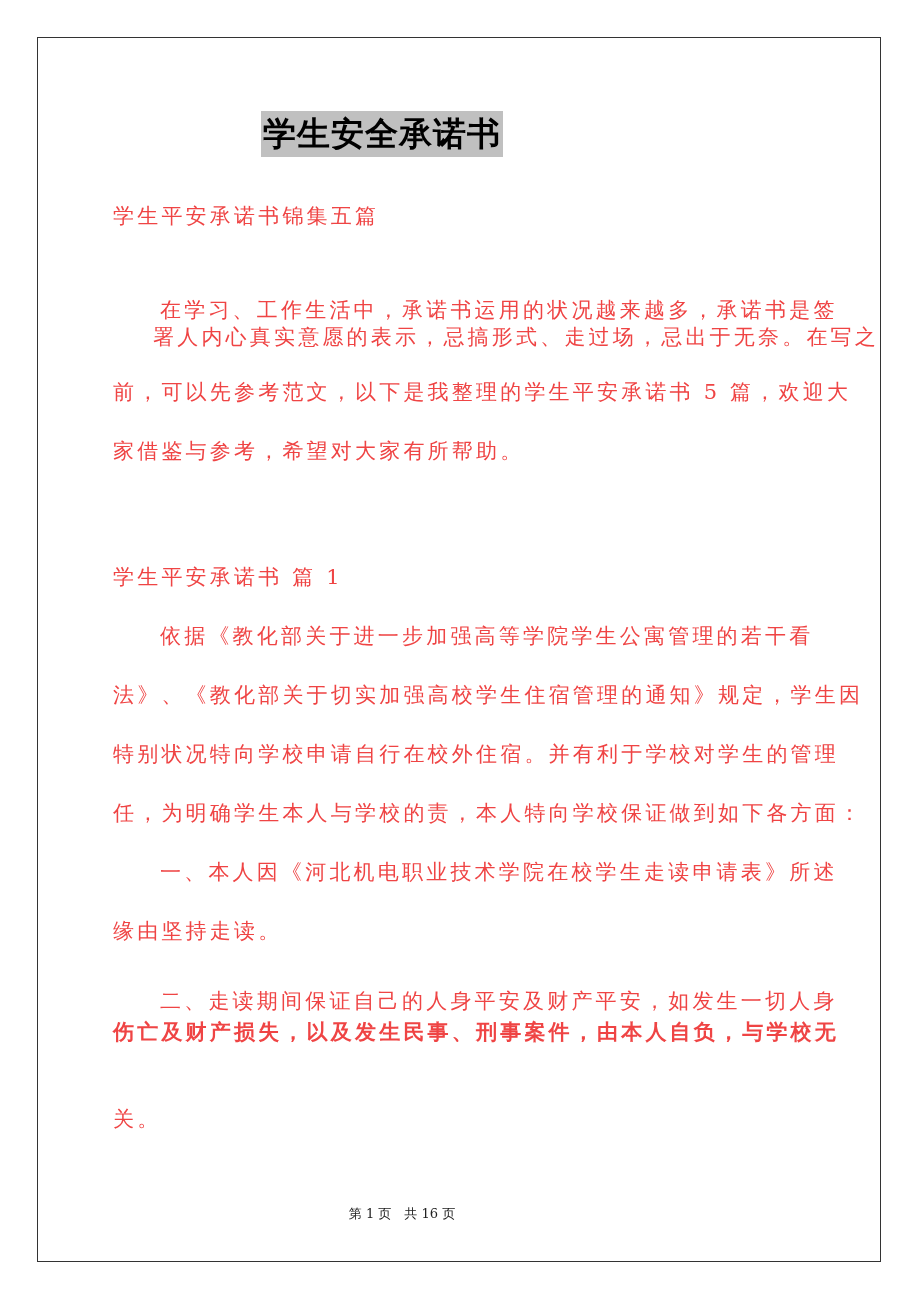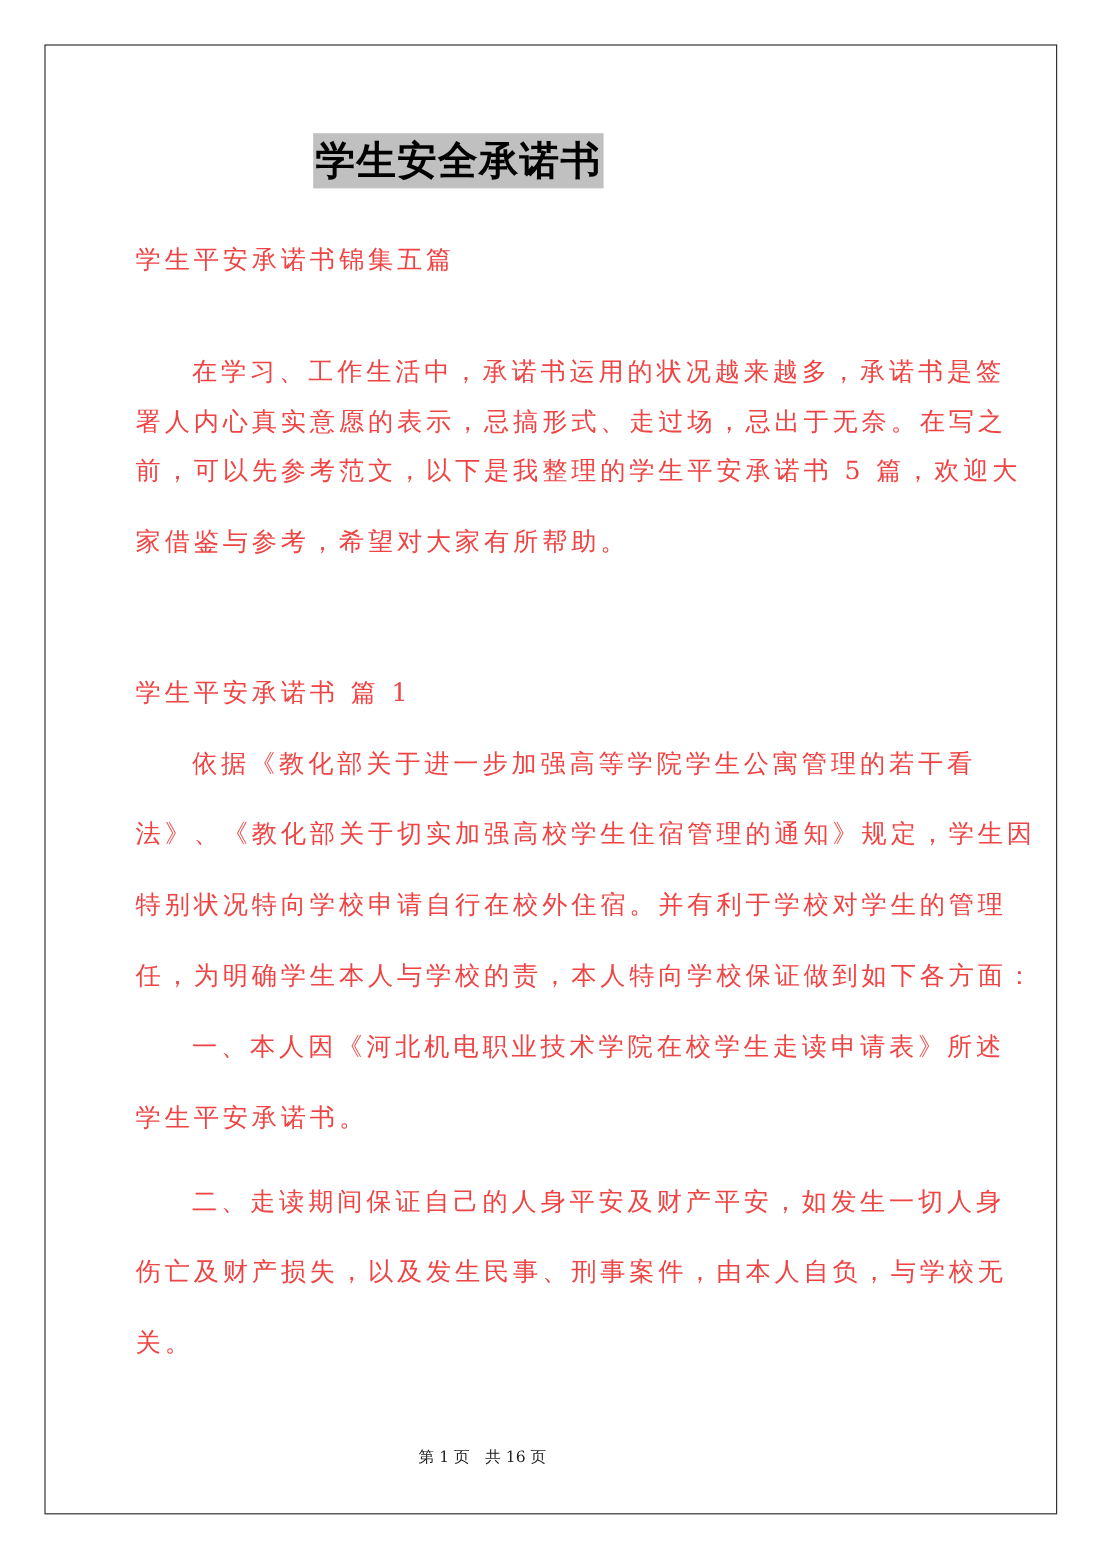--- a/index.html
+++ b/index.html
@@ -69,29 +69,29 @@
 
 <div class="page-frame"></div>
 
 <div class="title-wrap">
   <span class="doc-title">学生安全承诺书</span>
 </div>
 
 <div class="line" style="top:201px;">学生平安承诺书锦集五篇</div>
 
 <div class="line indent" style="top:260px;margin-top:35px;">在学习、工作生活中，承诺书运用的状况越来越多，承诺书是签</div>
-<div class="line" style="top:336px;">署人内心真实意愿的表示，忌搞形式、走过场，忌出于无奈。在写之</div>
+<div class="line" style="top:322px;margin-left:40px;">署人内心真实意愿的表示，忌搞形式、走过场，忌出于无奈。在写之</div>
 <div class="line" style="top:377px;">前，可以先参考范文，以下是我整理的学生平安承诺书 5 篇，欢迎大</div>
 <div class="line" style="top:436px;">家借鉴与参考，希望对大家有所帮助。</div>
 
 <div class="line" style="top:562px;">学生平安承诺书 篇 1</div>
 
 <div class="line indent" style="top:621px;">依据《教化部关于进一步加强高等学院学生公寓管理的若干看</div>
 <div class="line" style="top:680px;">法》、《教化部关于切实加强高校学生住宿管理的通知》规定，学生因</div>
 <div class="line" style="top:739px;">特别状况特向学校申请自行在校外住宿。并有利于学校对学生的管理</div>
 <div class="line" style="top:798px;">任，为明确学生本人与学校的责，本人特向学校保证做到如下各方面：</div>
 <div class="line indent" style="top:857px;">一、本人因《河北机电职业技术学院在校学生走读申请表》所述</div>
-<div class="line" style="top:916px;">学生平安承诺书。</div>
+<div class="line" style="top:916px;">缘由坚持走读。</div>
 <div class="line indent" style="top:986px;">二、走读期间保证自己的人身平安及财产平安，如发生一切人身</div>
-<div class="line" style="top:1045px;">伤亡及财产损失，以及发生民事、刑事案件，由本人自负，与学校无</div>
+<div class="line" style="top:1017px;font-weight:bold;">伤亡及财产损失，以及发生民事、刑事案件，由本人自负，与学校无</div>
 <div class="line" style="top:1104px;">关。</div>
 
 <div class="footer">第 1 页　共 16 页</div>
 
 </body></html>

